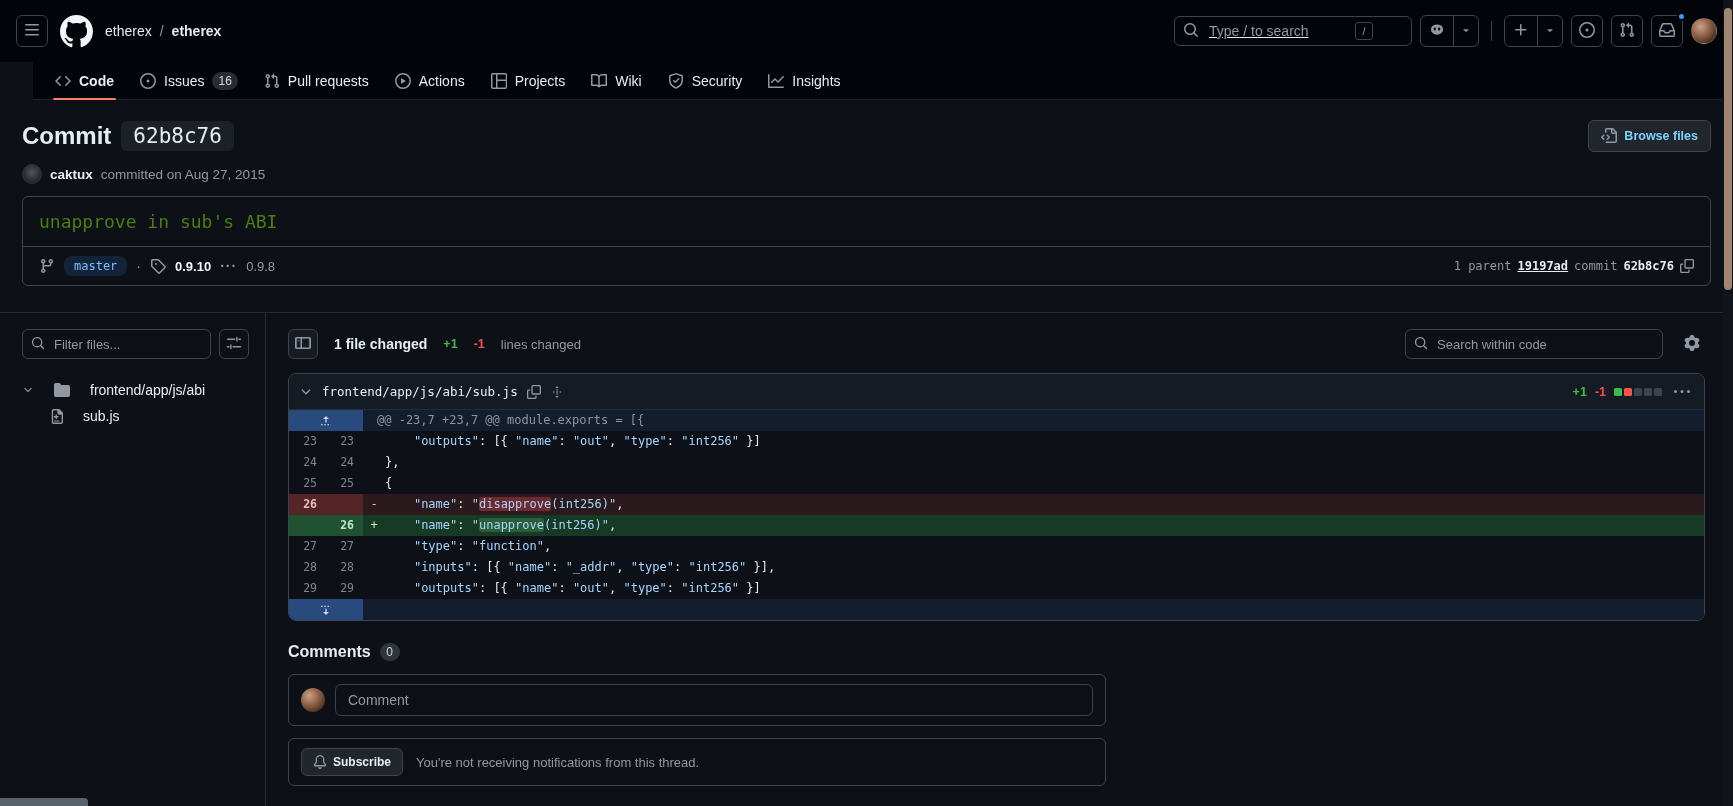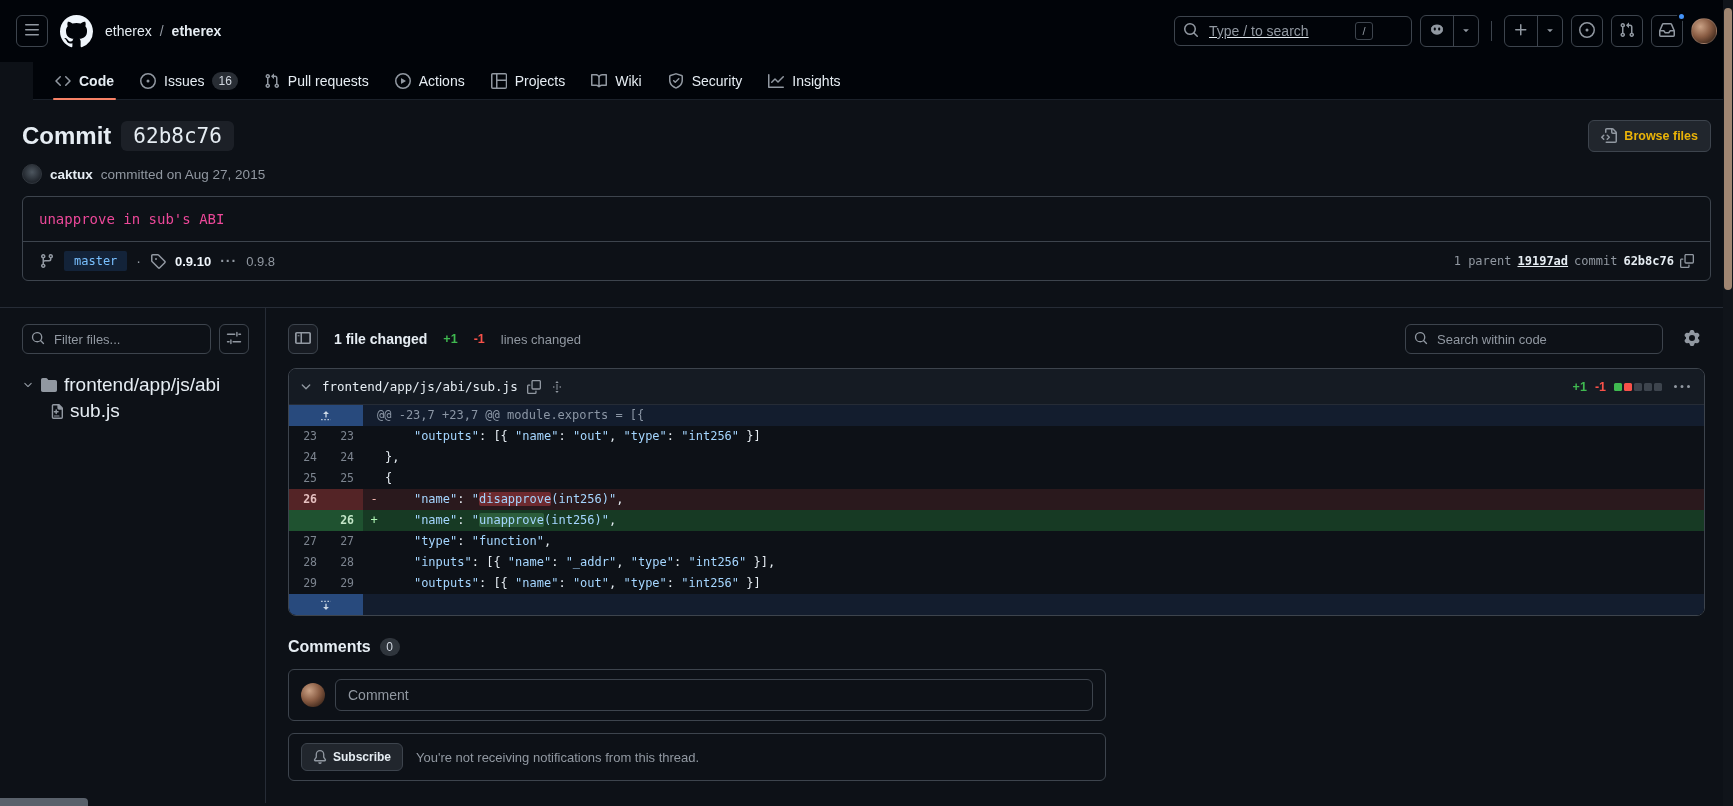--- a/index.html
+++ b/index.html
@@ -81,41 +81,41 @@
   .commit-head { padding:20px 22px 0 22px; }
   .title-row { display:flex; align-items:center; gap:10px; }
   .commit-title { font-size:24px; font-weight:600; margin:0; }
   .sha-chip {
     font-family:"DejaVu Sans Mono",monospace; font-size:21px; color:#e6edf3;
     background:rgba(101,108,118,0.18); border-radius:6px; padding:3px 12px;
   }
   .browse-btn {
     margin-left:auto; margin-right:0; height:32px; display:flex; align-items:center; gap:7px;
     background:#21262d; border:1px solid #3d444d; border-radius:6px; padding:12px 12px;
-    color:#eab308; font-size:12.5px; font-weight:600; cursor:pointer;
+    color:#7dd3fc; font-size:12.5px; font-weight:600; cursor:pointer;
   }
   .browse-btn .bico { color:#9198a1; display:flex; }
   .author-row { display:flex; align-items:center; gap:8px; margin-top:12px; font-size:13.5px; }
   .mini-avatar {
     width:20px; height:20px; border-radius:50%;
     background:radial-gradient(circle at 50% 40%, #4d565f 0%, #21262d 70%);
     border:1px solid #30363d;
   }
   .author-name { font-weight:700; color:#e6edf3; }
   .committed-text { color:#9198a1; }
 
   .msg-panel { margin-top:12px; border:1px solid #3d444d; border-radius:6px; margin-bottom:26px; }
-  .msg-text { padding:14px 16px; font-size:14px; color:#ec4899; white-space:pre; }
+  .msg-text { padding:14px 16px; font-size:18px; color:#4d7c0f; white-space:pre; }
   .meta-row {
     border-top:1px solid #3d444d; padding:9px 16px; display:flex; align-items:center; gap:9px;
   }
   .meta-row .gico { color:#9198a1; display:flex; }
   .branch-pill {
     font-family:"DejaVu Sans Mono",monospace; font-size:12px; color:#79c0ff;
-    background:rgba(56,139,253,0.15); border-radius:2px; padding:3px 10px; cursor:pointer;
+    background:rgba(56,139,253,0.15); border-radius:8px; padding:3px 10px; cursor:pointer;
   }
   .meta-dot { color:#9198a1; }
   .tag-primary { font-size:13px; font-weight:700; color:#f0f6fc; }
   .tags-more { color:#9198a1; letter-spacing:1px; font-weight:700; cursor:pointer; }
   .tag-secondary { font-size:13px; color:#9198a1; }
   .parent-info {
     margin-left:auto; display:flex; align-items:center; gap:6px;
     font-family:"DejaVu Sans Mono",monospace; font-size:12px; color:#9198a1;
   }
   .parent-sha { color:#e6edf3; font-weight:700; text-decoration:underline; cursor:pointer; }
@@ -130,21 +130,21 @@
     flex:1; height:30px; border:1px solid #3d444d; border-radius:6px;
     display:flex; align-items:center; gap:7px; padding:0 8px; color:#9198a1;
   }
   .filter-input input {
     background:transparent; border:none; outline:none; color:#e6edf3; width:110px;
     font-size:13px; font-family:"Liberation Sans",sans-serif;
   }
   .filter-input input::placeholder { color:#9198a1; }
   .sliders-btn { width:30px; height:30px; }
   .tree { margin-top:18px; }
-  .tree-row { display:flex; align-items:center; gap:7px; height:26px; font-size:19px; color:#e6edf3; cursor:pointer; border-radius:6px; }
+  .tree-row { display:flex; align-items:center; gap:20px; height:26px; font-size:14px; color:#e6edf3; cursor:pointer; border-radius:6px; }
   .tree-row .tico { color:#9198a1; display:flex; }
   .tree-indent { margin-left:26px; }
 
   .main { flex:1; padding:16px 28px 0 22px; min-width:0; }
   .controls-row { display:flex; align-items:center; gap:16px; }
   .files-toggle { width:30px; height:30px; background:rgba(101,108,118,0.12); }
   .files-changed { font-size:14px; font-weight:700; }
   .adds { color:#3fb950; font-size:12.5px; font-weight:700; }
   .dels { color:#f85149; font-size:12.5px; font-weight:700; }
   .lines-changed { color:#9198a1; font-size:13px; }

